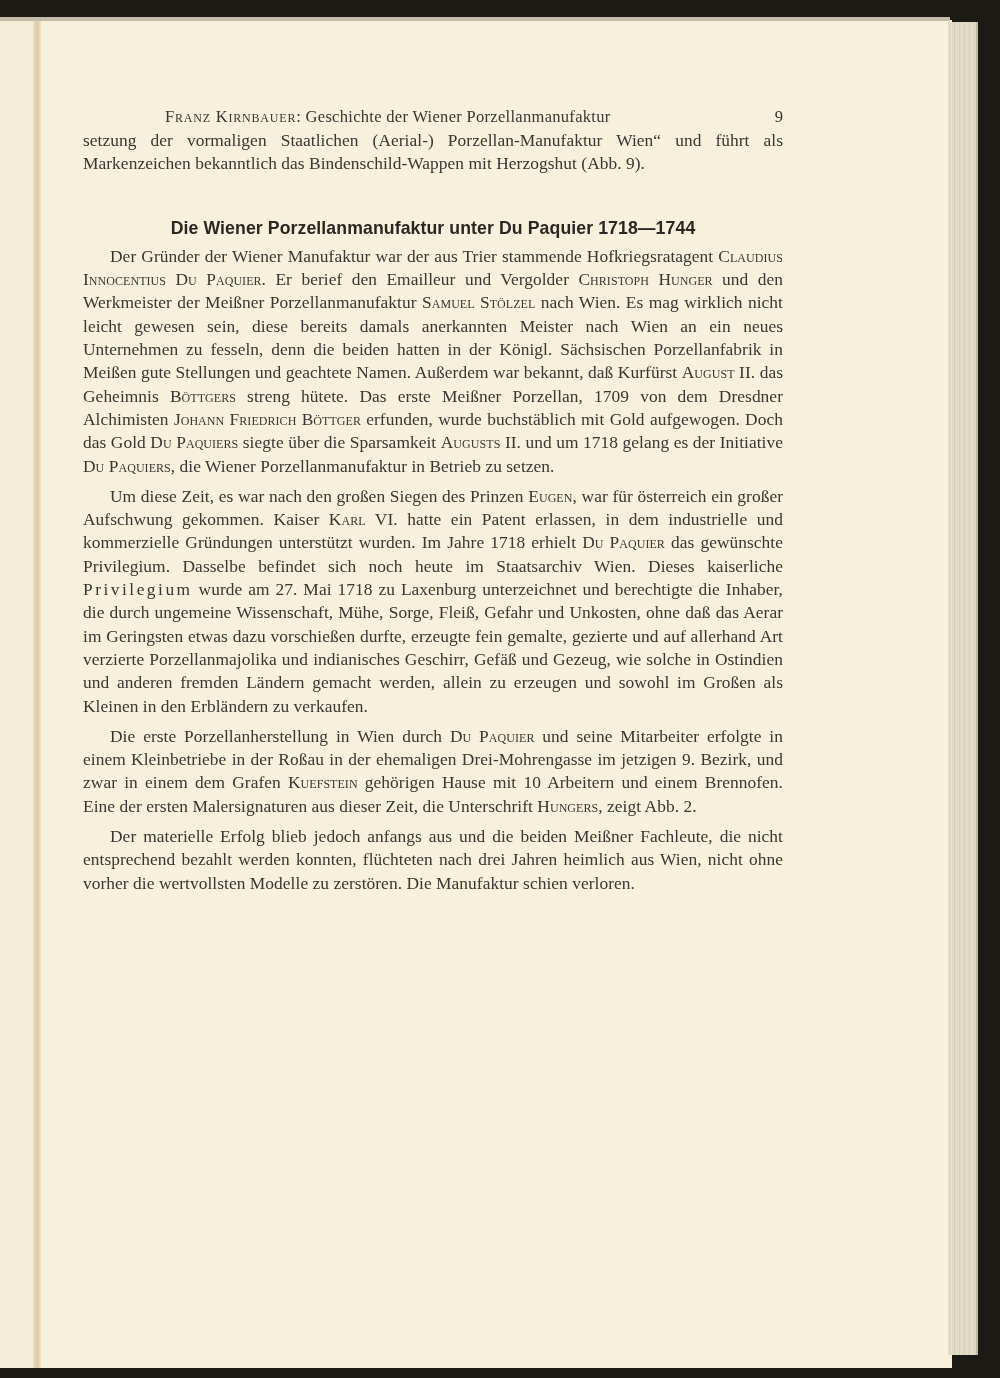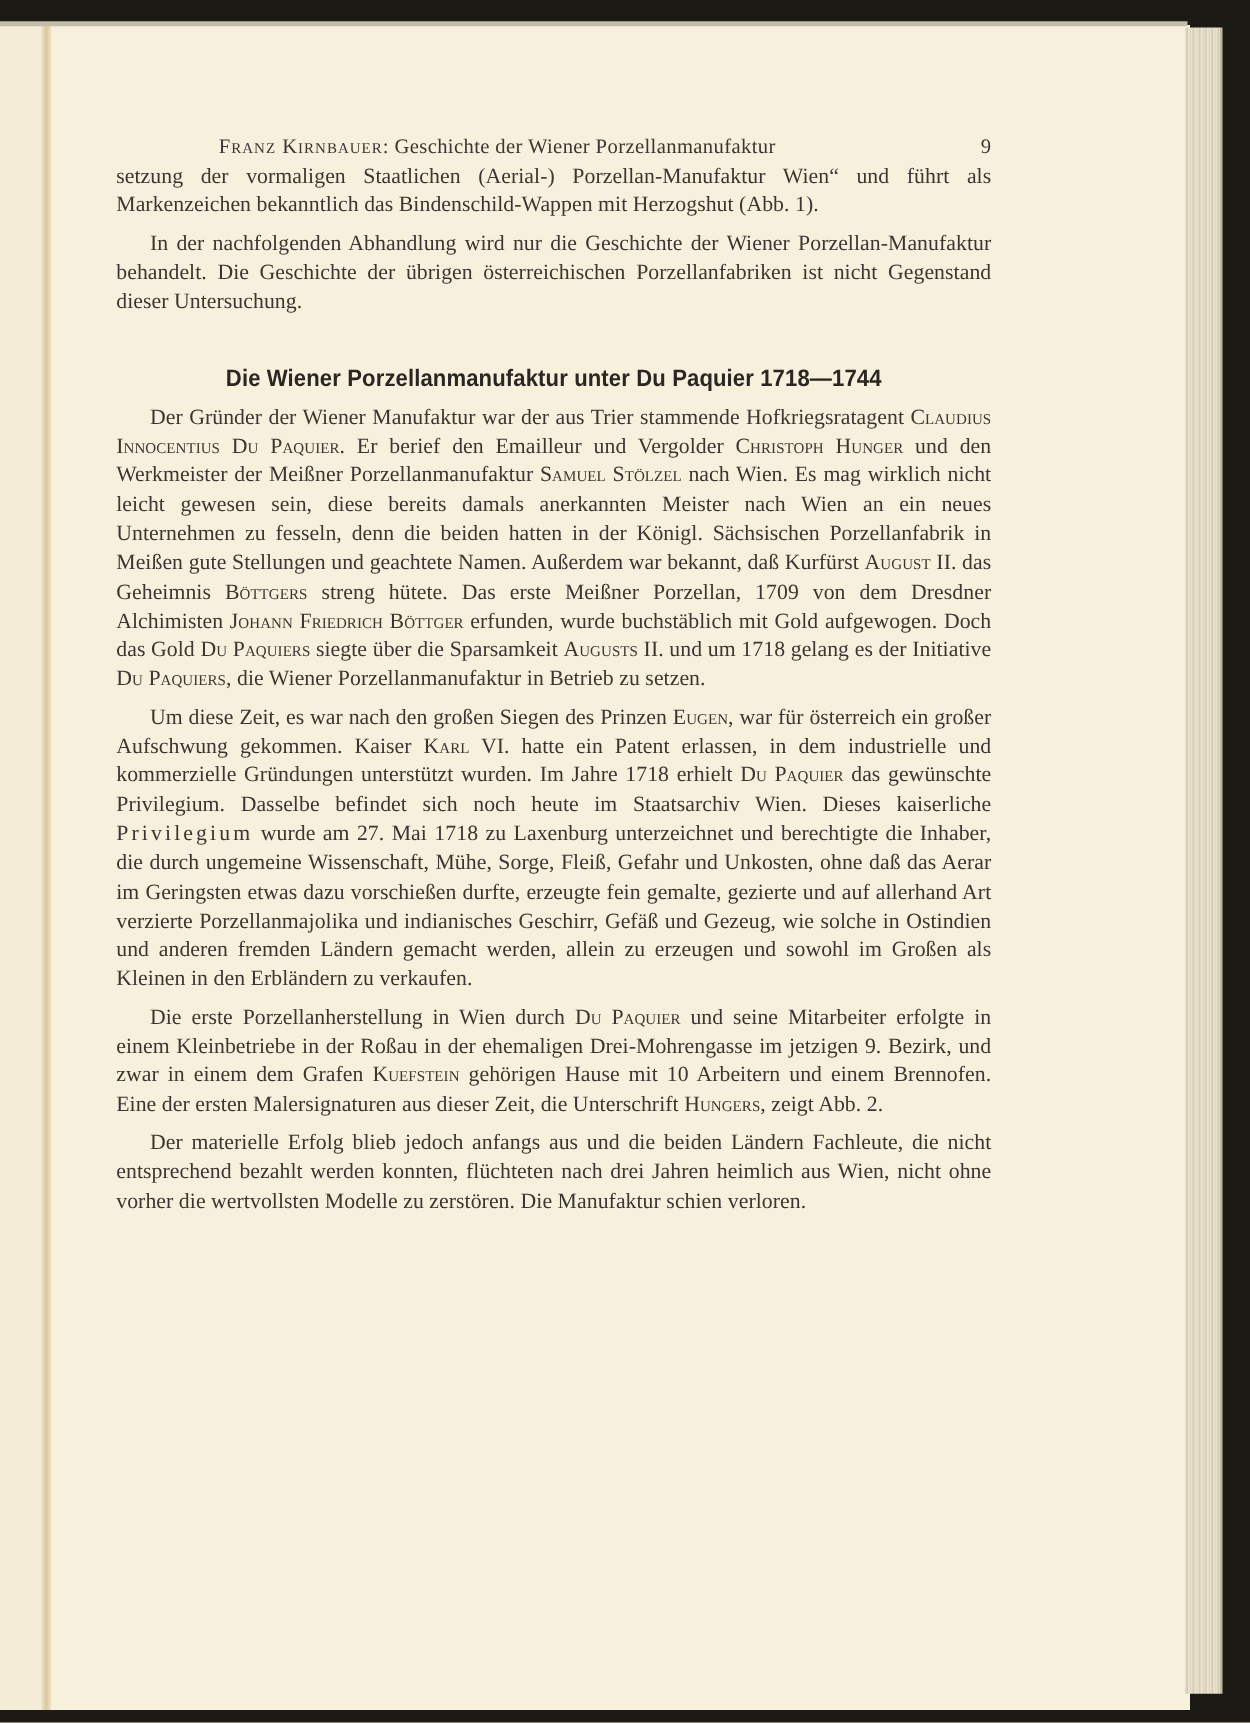--- a/index.html
+++ b/index.html
@@ -23,21 +23,21 @@
   .page-edges {
     position:absolute; left:948px; top:22px; width:28px; height:1333px;
     background:repeating-linear-gradient(to right,#e8e1cc 0px,#d3cbb6 2px,#ece5d1 3px,#dcd4bf 5px);
     border-right:2px solid #bfb8a4;
   }
   .page-edges-top {
     position:absolute; left:0; top:17px; width:950px; height:4px;
     background:#c4bca8;
   }
   .content {
-    position:absolute; left:93px; top:98px; width:700px;
+    position:absolute; left:83px; top:98px; width:700px;
     color:#3a3631;
     font-size:17.4px; line-height:23.3px;
     letter-spacing:0.05px;
   }
   .running-head {
     position:relative; height:30px; font-size:16.5px;
   }
   .running-head .title {
     position:absolute; left:82px; top:7px; letter-spacing:0.3px;
   }
@@ -68,25 +68,24 @@
 <div class="page-edges-top"></div>
 <div class="page-edges"></div>
 
 <div class="content">
   <div class="running-head">
     <span class="title"><span class="sc">Franz Kirnbauer</span><span>:</span> <span>Geschichte der Wiener Porzellanmanufaktur</span></span>
     <span class="pageno">9</span>
   </div>
 
   <div class="block1" id="intro">
-      <p><span>setzung der vormaligen Staatlichen (Aerial-) Porzellan-Manufaktur Wien“ und führt als Markenzeichen bekanntlich das Bindenschild-Wappen mit Herzogshut (Abb. 1).</span></p>
-      <p class="indent"><span>In der nachfolgenden Abhandlung wird nur die Geschichte der Wiener Porzellan-Manufaktur behandelt. Die Geschichte der übrigen österreichischen Porzellanfabriken ist nicht Gegenstand dieser Untersuchung.</span></p>
+      <p><span>setzung der vormaligen Staatlichen (Aerial-) Porzellan-Manufaktur Wien“ und führt als Markenzeichen bekanntlich das Bindenschild-Wappen mit Herzogshut (Abb. 9).</span></p>
     </div>
 
   <h2>Die Wiener Porzellanmanufaktur unter Du Paquier 1718—1744</h2>
 
   <div id="section">
       <p class="indent"><span>Der Gründer der Wiener Manufaktur war der aus Trier stammende Hofkriegsratagent </span><span class="sc">Claudius Innocentius Du Paquier</span><span>. Er berief den Emailleur und Vergolder </span><span class="sc">Christoph Hunger</span><span> und den Werkmeister der Meißner Porzellanmanufaktur </span><span class="sc">Samuel Stölzel</span><span> nach Wien. Es mag wirklich nicht leicht gewesen sein, diese bereits damals anerkannten Meister nach Wien an ein neues Unternehmen zu fesseln, denn die beiden hatten in der Königl. Sächsischen Porzellanfabrik in Meißen gute Stellungen und geachtete Namen. Außerdem war bekannt, daß Kurfürst </span><span class="sc">August</span><span> II. das Geheimnis </span><span class="sc">Böttgers</span><span> streng hütete. Das erste Meißner Porzellan, 1709 von dem Dresdner Alchimisten </span><span class="sc">Johann Friedrich Böttger</span><span> erfunden, wurde buchstäblich mit Gold aufgewogen. Doch das Gold </span><span class="sc">Du Paquiers</span><span> siegte über die Sparsamkeit </span><span class="sc">Augusts</span><span> II. und um 1718 gelang es der Initiative </span><span class="sc">Du Paquiers</span><span>, die Wiener Porzellanmanufaktur in Betrieb zu setzen.</span></p>
       <p class="indent"><span>Um diese Zeit, es war nach den großen Siegen des Prinzen </span><span class="sc">Eugen</span><span>, war für österreich ein großer Aufschwung gekommen. Kaiser </span><span class="sc">Karl</span><span> VI. hatte ein Patent erlassen, in dem industrielle und kommerzielle Gründungen unterstützt wurden. Im Jahre 1718 erhielt </span><span class="sc">Du Paquier</span><span> das gewünschte Privilegium. Dasselbe befindet sich noch heute im Staatsarchiv Wien. Dieses kaiserliche </span><span class="spaced">Privilegium</span><span> wurde am 27. Mai 1718 zu Laxenburg unterzeichnet und berechtigte die Inhaber, die durch ungemeine Wissenschaft, Mühe, Sorge, Fleiß, Gefahr und Unkosten, ohne daß das Aerar im Geringsten etwas dazu vorschießen durfte, erzeugte fein gemalte, gezierte und auf allerhand Art verzierte Porzellanmajolika und indianisches Geschirr, Gefäß und Gezeug, wie solche in Ostindien und anderen fremden Ländern gemacht werden, allein zu erzeugen und sowohl im Großen als Kleinen in den Erbländern zu verkaufen.</span></p>
       <p class="indent"><span>Die erste Porzellanherstellung in Wien durch </span><span class="sc">Du Paquier</span><span> und seine Mitarbeiter erfolgte in einem Kleinbetriebe in der Roßau in der ehemaligen Drei-Mohrengasse im jetzigen 9. Bezirk, und zwar in einem dem Grafen </span><span class="sc">Kuefstein</span><span> gehörigen Hause mit 10 Arbeitern und einem Brennofen. Eine der ersten Malersignaturen aus dieser Zeit, die Unterschrift </span><span class="sc">Hungers</span><span>, zeigt Abb. 2.</span></p>
-      <p class="indent"><span>Der materielle Erfolg blieb jedoch anfangs aus und die beiden Ländern Fachleute, die nicht entsprechend bezahlt werden konnten, flüchteten nach drei Jahren heimlich aus Wien, nicht ohne vorher die wertvollsten Modelle zu zerstören. Die Manufaktur schien verloren.</span></p>
+      <p class="indent"><span>Der materielle Erfolg blieb jedoch anfangs aus und die beiden Meißner Fachleute, die nicht entsprechend bezahlt werden konnten, flüchteten nach drei Jahren heimlich aus Wien, nicht ohne vorher die wertvollsten Modelle zu zerstören. Die Manufaktur schien verloren.</span></p>
     </div>
 </div>
 
 </body></html>

